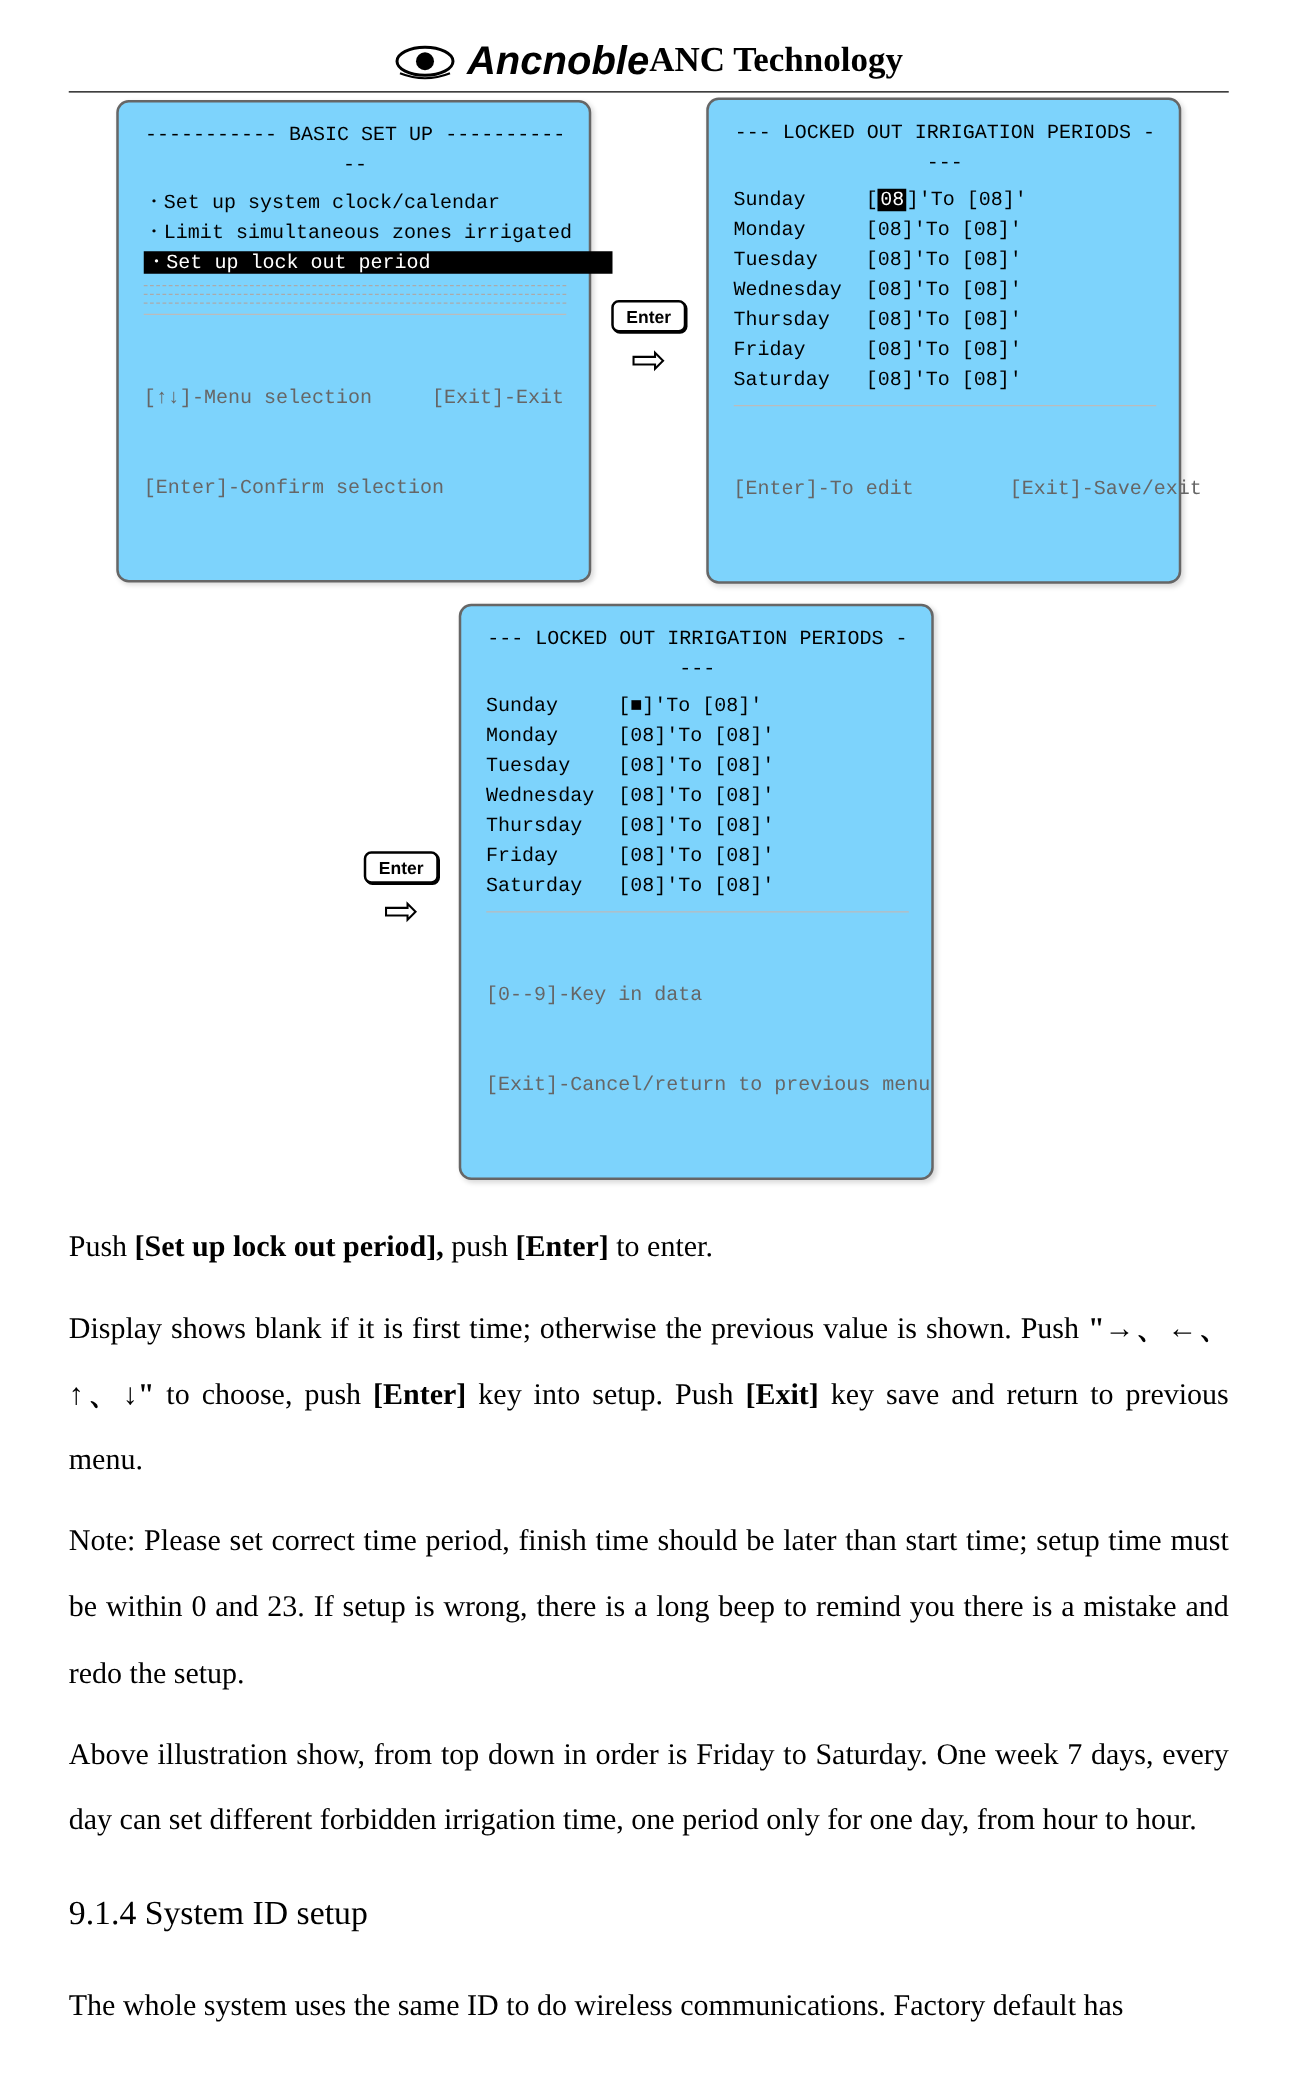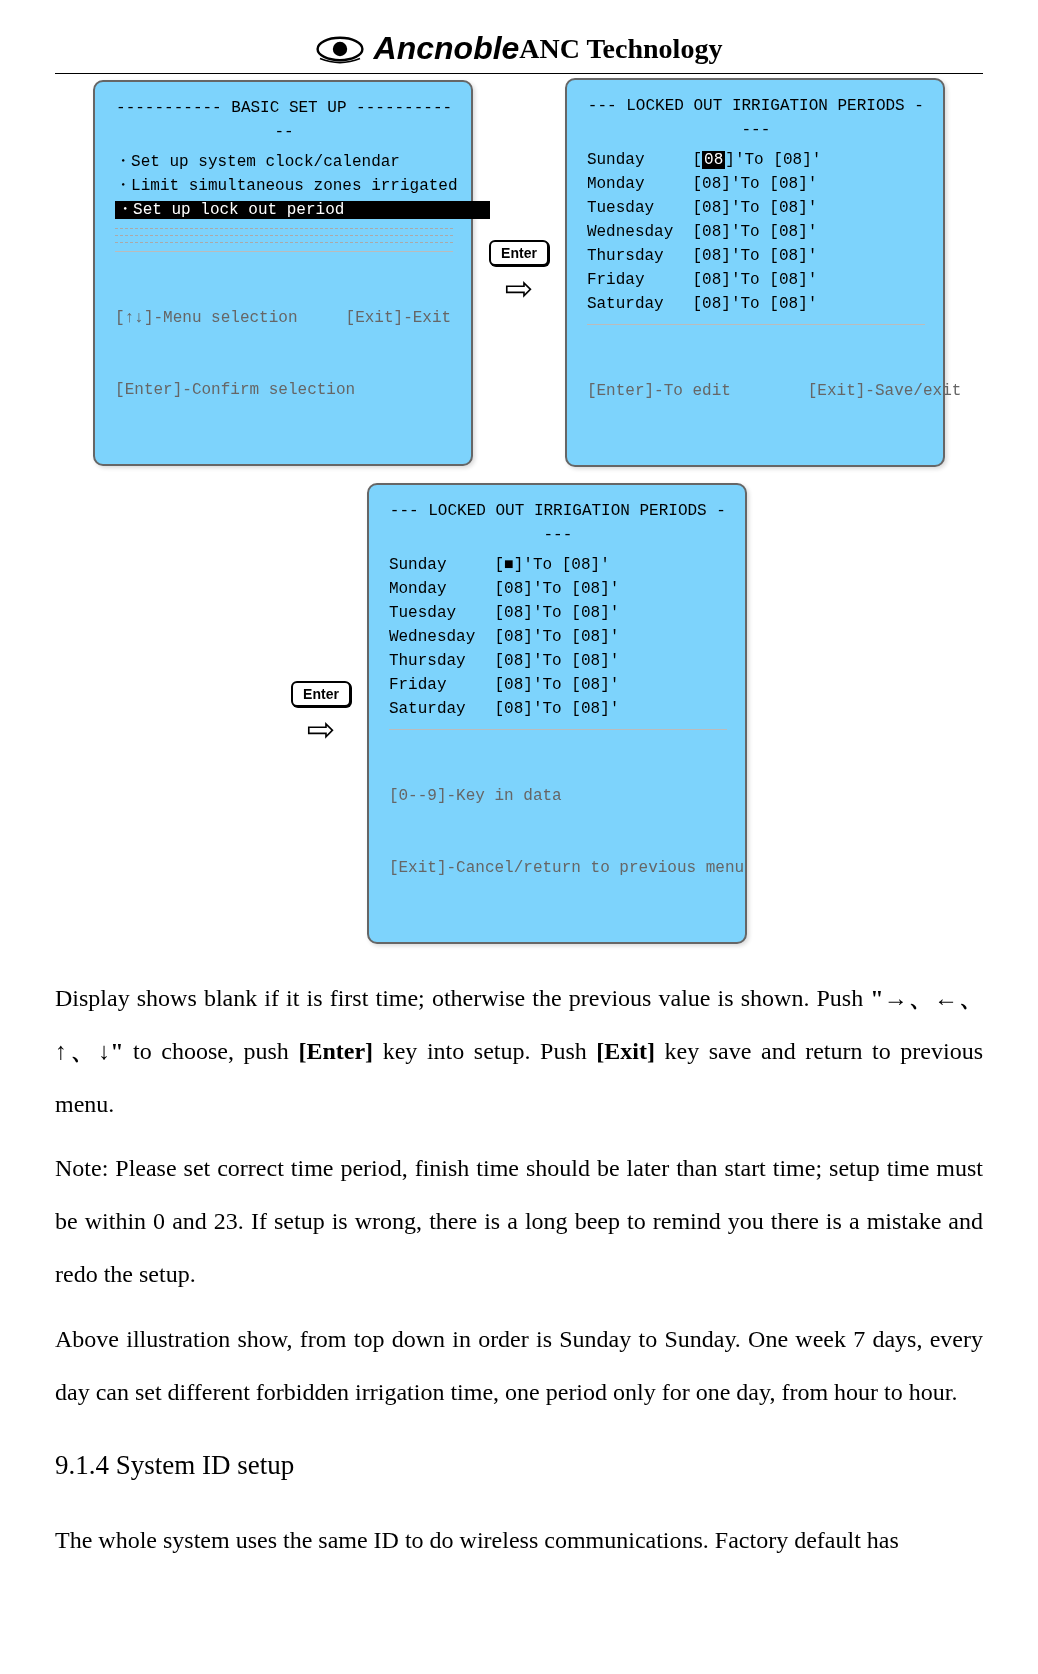--- a/index.html
+++ b/index.html
@@ -201,21 +201,24 @@
           <div>[0--9]-Key in data</div>
           <div>[Exit]-Cancel/return to previous menu</div>
         </div>
       </div>
     </div>
 
   </div>
 
   <div class="body-text">
     <p>
+      <span>Push </span><b>[Set up lock out period],</b><span> push </span><b>[Enter]</b><span> to enter.</span>
+    </p>
+    <p>
       <span>Display shows blank if it is first time; otherwise the previous value is shown. Push </span><b>"→、←、↑、↓"</b><span> to choose, push </span><b>[Enter]</b><span> key into setup. Push </span><b>[Exit]</b><span> key save and return to previous menu.</span>
     </p>
     <p>Note: Please set correct time period, finish time should be later than start time; setup time must be within 0 and 23. If setup is wrong, there is a long beep to remind you there is a mistake and redo the setup.</p>
-    <p>Above illustration show, from top down in order is Sunday to Sunday. One week 7 days, every day can set different forbidden irrigation time, one period only for one day, from hour to hour.</p>
+    <p>Above illustration show, from top down in order is Friday to Saturday. One week 7 days, every day can set different forbidden irrigation time, one period only for one day, from hour to hour.</p>
     <div class="section-heading">9.1.4 System ID setup</div>
     <p style="margin-bottom:0;">The whole system uses the same ID to do wireless communications. Factory default has</p>
   </div>
 
 </div>
 
 </body></html>

